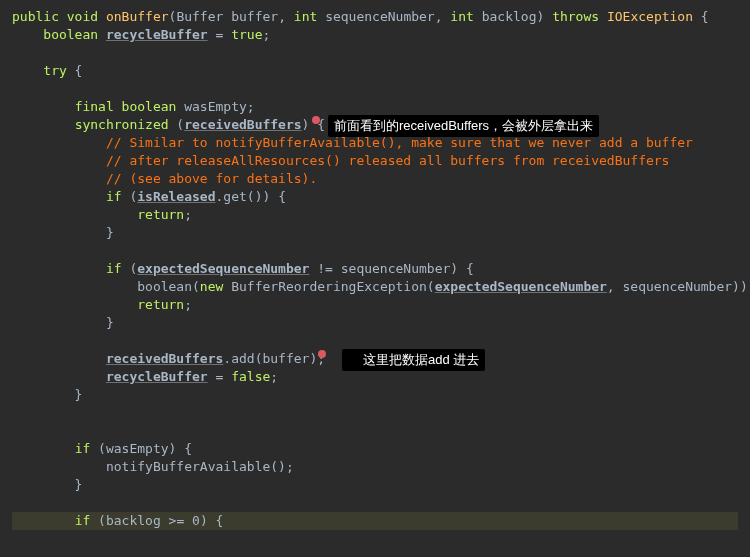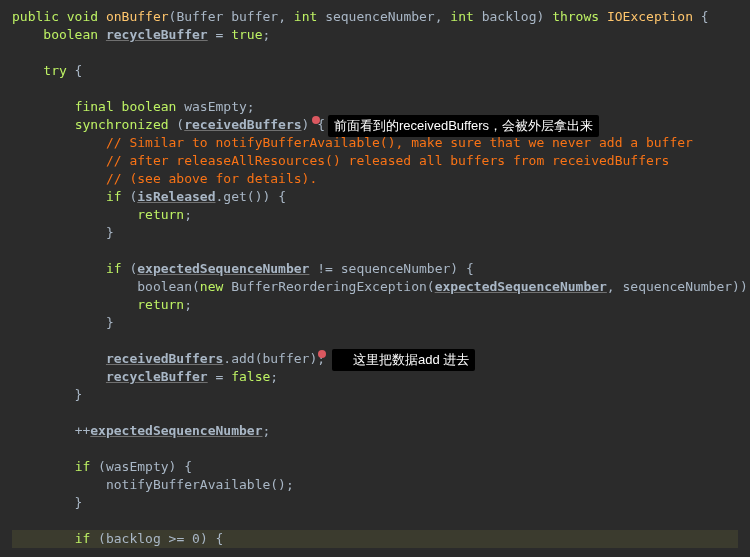--- a/index.html
+++ b/index.html
@@ -42,25 +42,24 @@
 <div class="line">            <span class="cmt">// (see above for details).</span></div>
 <div class="line">            <span class="kw">if</span> (<span class="und">isReleased</span><span>.get()</span>) {</div>
 <div class="line">                <span class="kw">return</span>;</div>
 <div class="line">            }</div>
 <div class="line"> </div>
 <div class="line">            <span class="kw">if</span> (<span class="und">expectedSequenceNumber</span><span> != </span><span>sequenceNumber</span>) {</div>
 <div class="line">                <span>boolean</span>(<span class="kw">new</span> <span>BufferReorderingException</span>(<span class="und">expectedSequenceNumber</span>, <span>sequenceNumber</span>));</div>
 <div class="line">                <span class="kw">return</span>;</div>
 <div class="line">            }</div>
 <div class="line"> </div>
-<div class="line">            <span class="und">receivedBuffers</span><span>.add(</span><span>buffer</span><span>);</span><span class="bp" style="left:306px;"></span><span class="ann" style="left:320px;top:-1px;padding-left:21px;">这里把数据add 进去</span></div>
+<div class="line">            <span class="und">receivedBuffers</span><span>.add(</span><span>buffer</span><span>);</span><span class="bp" style="left:306px;"></span><span class="ann" style="left:330px;top:-1px;padding-left:21px;">这里把数据add 进去</span></div>
 <div class="line">            <span class="und">recycleBuffer</span><span> = </span><span class="kw">false</span>;</div>
 <div class="line">        }</div>
 <div class="line"> </div>
-<div class="line">        <span>++</span><span class="und">expectedSequenceNumber</span>;</div>
 <div class="line"> </div>
 <div class="line">        <span class="kw">if</span> (<span>wasEmpty</span>) {</div>
 <div class="line">            <span>notifyBufferAvailable</span>();</div>
 <div class="line">        }</div>
 <div class="line"> </div>
 <div class="line hl-line">        <span class="kw">if</span> (<span>backlog</span><span> &gt;= </span><span>0</span>) {</div>
 
 </div>
 
 </body></html>

